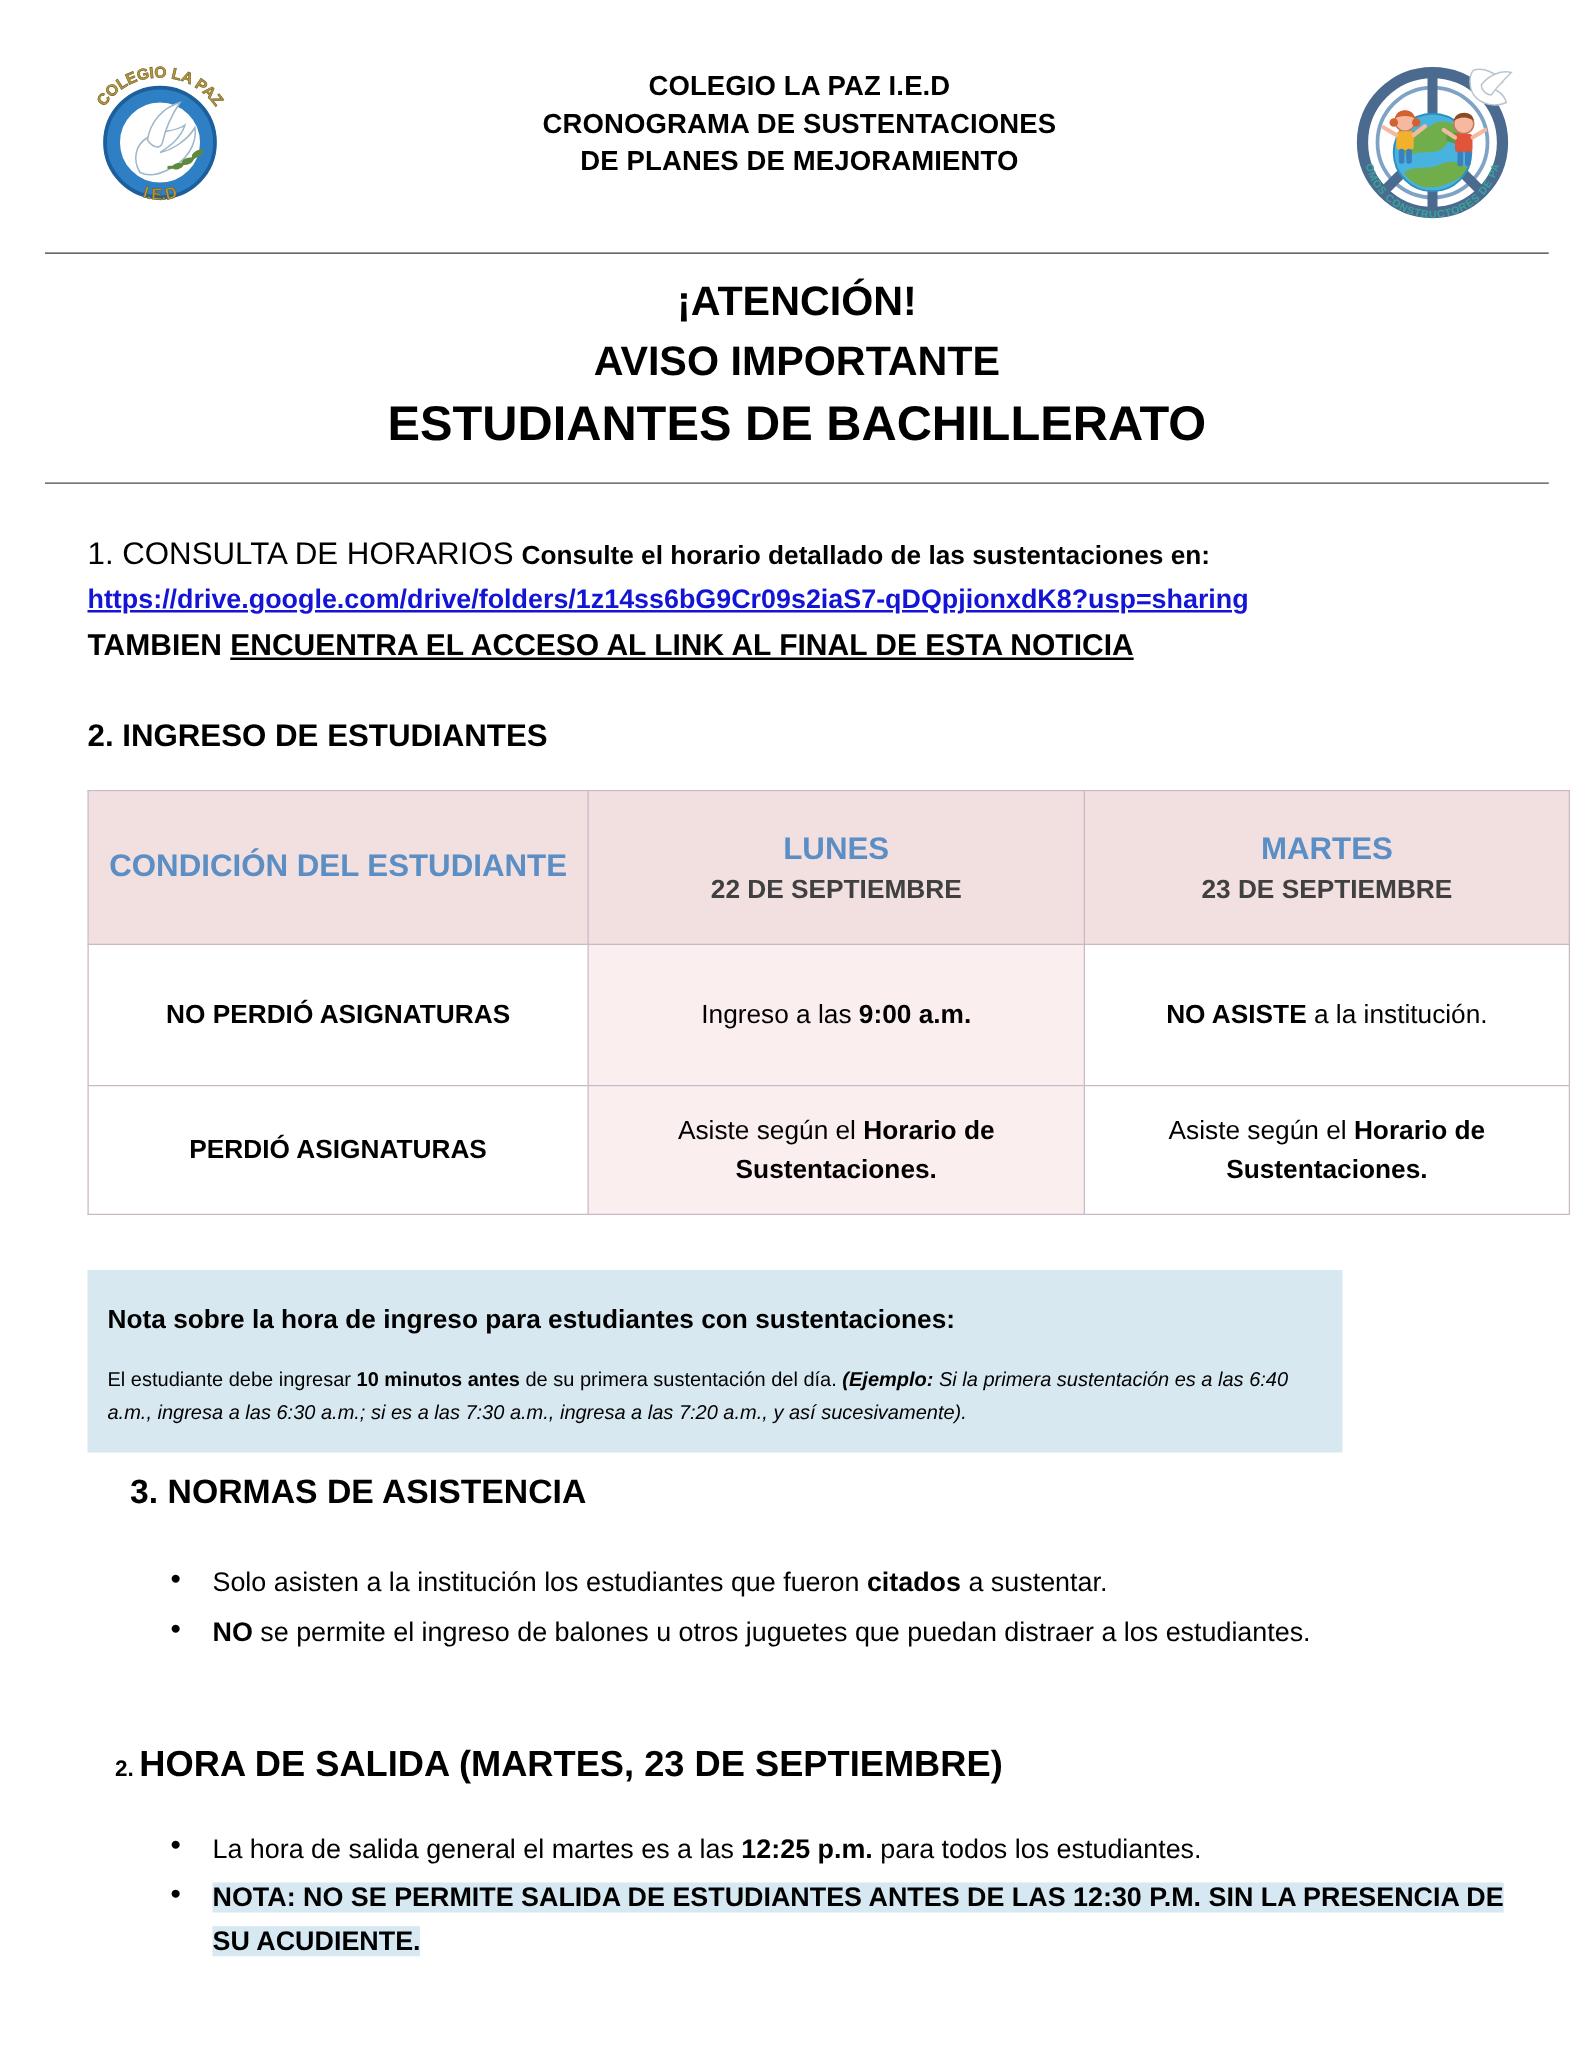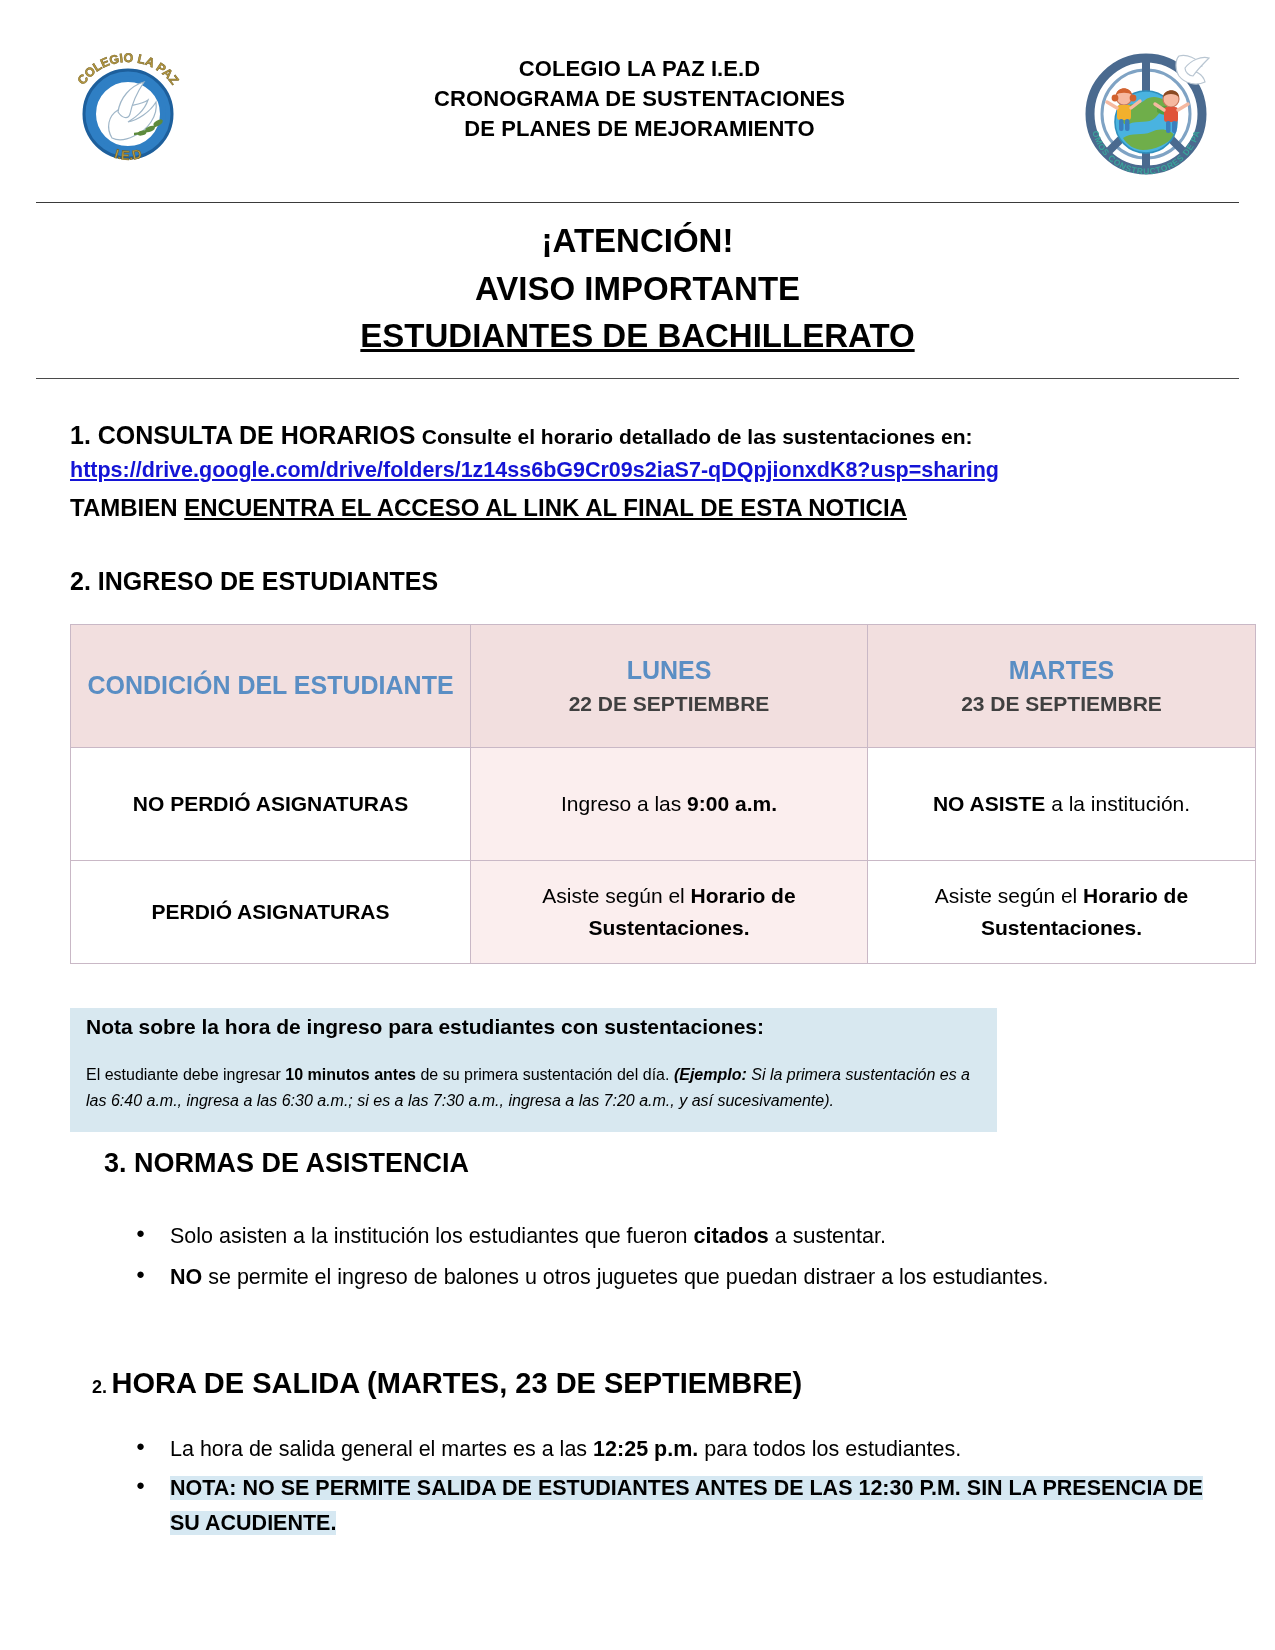--- a/index.html
+++ b/index.html
@@ -61,32 +61,32 @@
   .attention {
     text-align: center;
     padding: 14px 0 10px 0;
   }
   .attention div {
     font-weight: bold;
     line-height: 1.44;
   }
   .att-1 { font-size: 33px; }
   .att-2 { font-size: 33px; }
-  .att-3 { font-size: 33px; text-decoration: underline; }
+  .att-3 { font-size: 39px; }
 
   
   .sec-wrap { padding: 0 34px; }
 
   .sec1 { margin-top: 38px; }
   .sec1-line1 {
     font-size: 23px;
     line-height: 1.5;
   }
   .sec1-line1 .hdr {
-    font-weight: bold;
+    font-weight: normal;
     font-size: 25px;
   }
   .sec1-line1 .sub {
     font-weight: bold;
     font-size: 21px;
   }
   .url-line {
     display: block;
     font-size: 21.5px;
     font-weight: bold;
@@ -157,23 +157,23 @@
     font-size: 21px;
     line-height: 1.5;
   }
   td .b { font-weight: bold; }
   tr.row1 td { height: 92px; }
   tr.row2 td { height: 82px; }
 
   
   .notebox {
     background: #d8e8f0;
-    width: 927px;
+    width: 1004px;
     margin: 44px 0 0 0;
-    padding: 3px 16px 18px 16px;
+    padding: 24px 16px 18px 16px;
     box-sizing: border-box;
   }
   .notebox-title {
     font-weight: bold;
     font-size: 21px;
     line-height: 1.5;
   }
   .notebox-body {
     font-size: 16px;
     line-height: 1.62;

